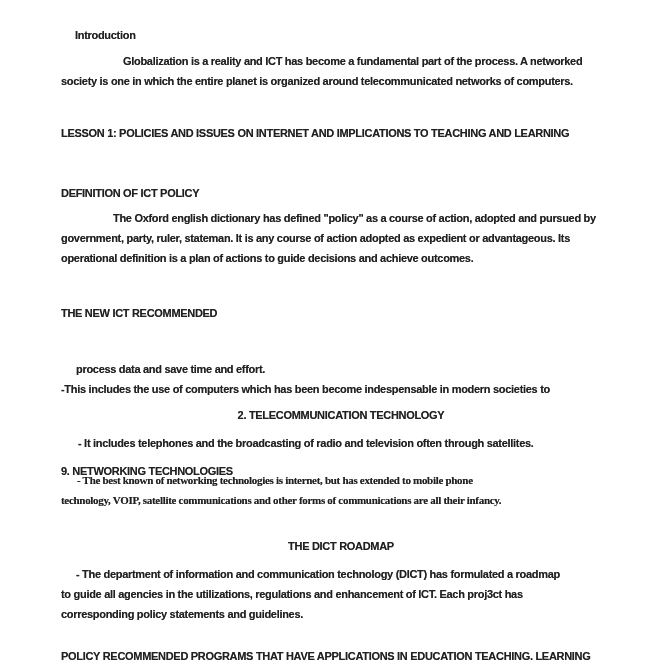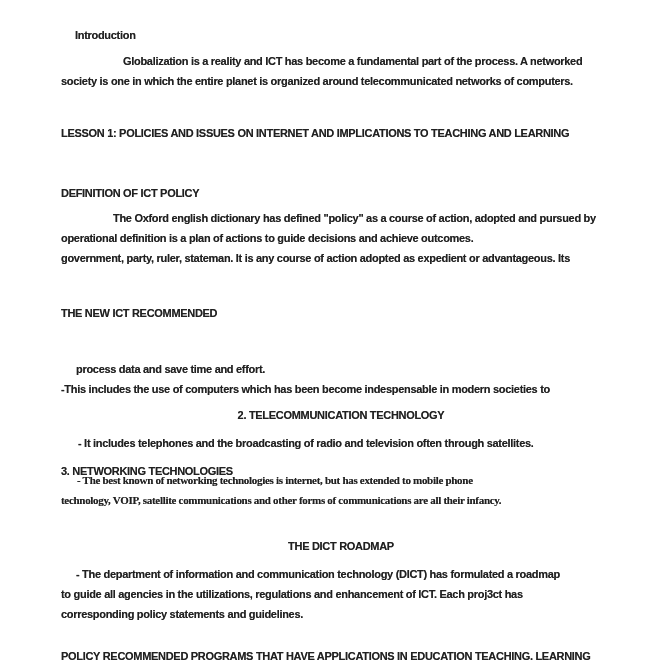--- a/index.html
+++ b/index.html
@@ -71,22 +71,22 @@
   <div class="block" id="b2">
     <span class="line">LESSON 1: POLICIES AND ISSUES ON INTERNET AND IMPLICATIONS TO TEACHING AND LEARNING</span>
   </div>
 
   <div class="block" id="b3">
     <span class="line">DEFINITION OF ICT POLICY</span>
   </div>
 
   <div class="block" id="b4">
     <span class="line">The Oxford english dictionary has defined "policy" as a course of action, adopted and pursued by</span>
+    <span class="line">government, party, ruler, stateman. It is any course of action adopted as expedient or advantageous. Its</span>
     <span class="line">operational definition is a plan of actions to guide decisions and achieve outcomes.</span>
-    <span class="line">government, party, ruler, stateman. It is any course of action adopted as expedient or advantageous. Its</span>
   </div>
 
   <div class="block" id="b5">
     <span class="line">THE NEW ICT RECOMMENDED</span>
   </div>
 
 
   <div class="block" id="b7">
     <span class="line">process data and save time and effort.</span>
     <span class="line">-This includes the use of computers which has been become indespensable in modern societies to</span>
@@ -94,21 +94,21 @@
 
   <div class="block" id="b8">
     <span class="line">2. TELECOMMUNICATION TECHNOLOGY</span>
   </div>
 
   <div class="block" id="b9">
     <span class="line">- It includes telephones and the broadcasting of radio and television often through satellites.</span>
   </div>
 
   <div class="block" id="b10">
-    <span class="line">3. NETWORKING TECHNOLOGIES</span>
+    <span class="line">9. NETWORKING TECHNOLOGIES</span>
   </div>
 
   <div class="block" id="b11">
     <span class="line">- The best known of networking technologies is internet, but has extended to mobile phone</span>
     <span class="line">technology, VOIP, satellite communications and other forms of communications are all their infancy.</span>
   </div>
 
   <div class="block" id="b12">
     <span class="line">THE DICT ROADMAP</span>
   </div>

